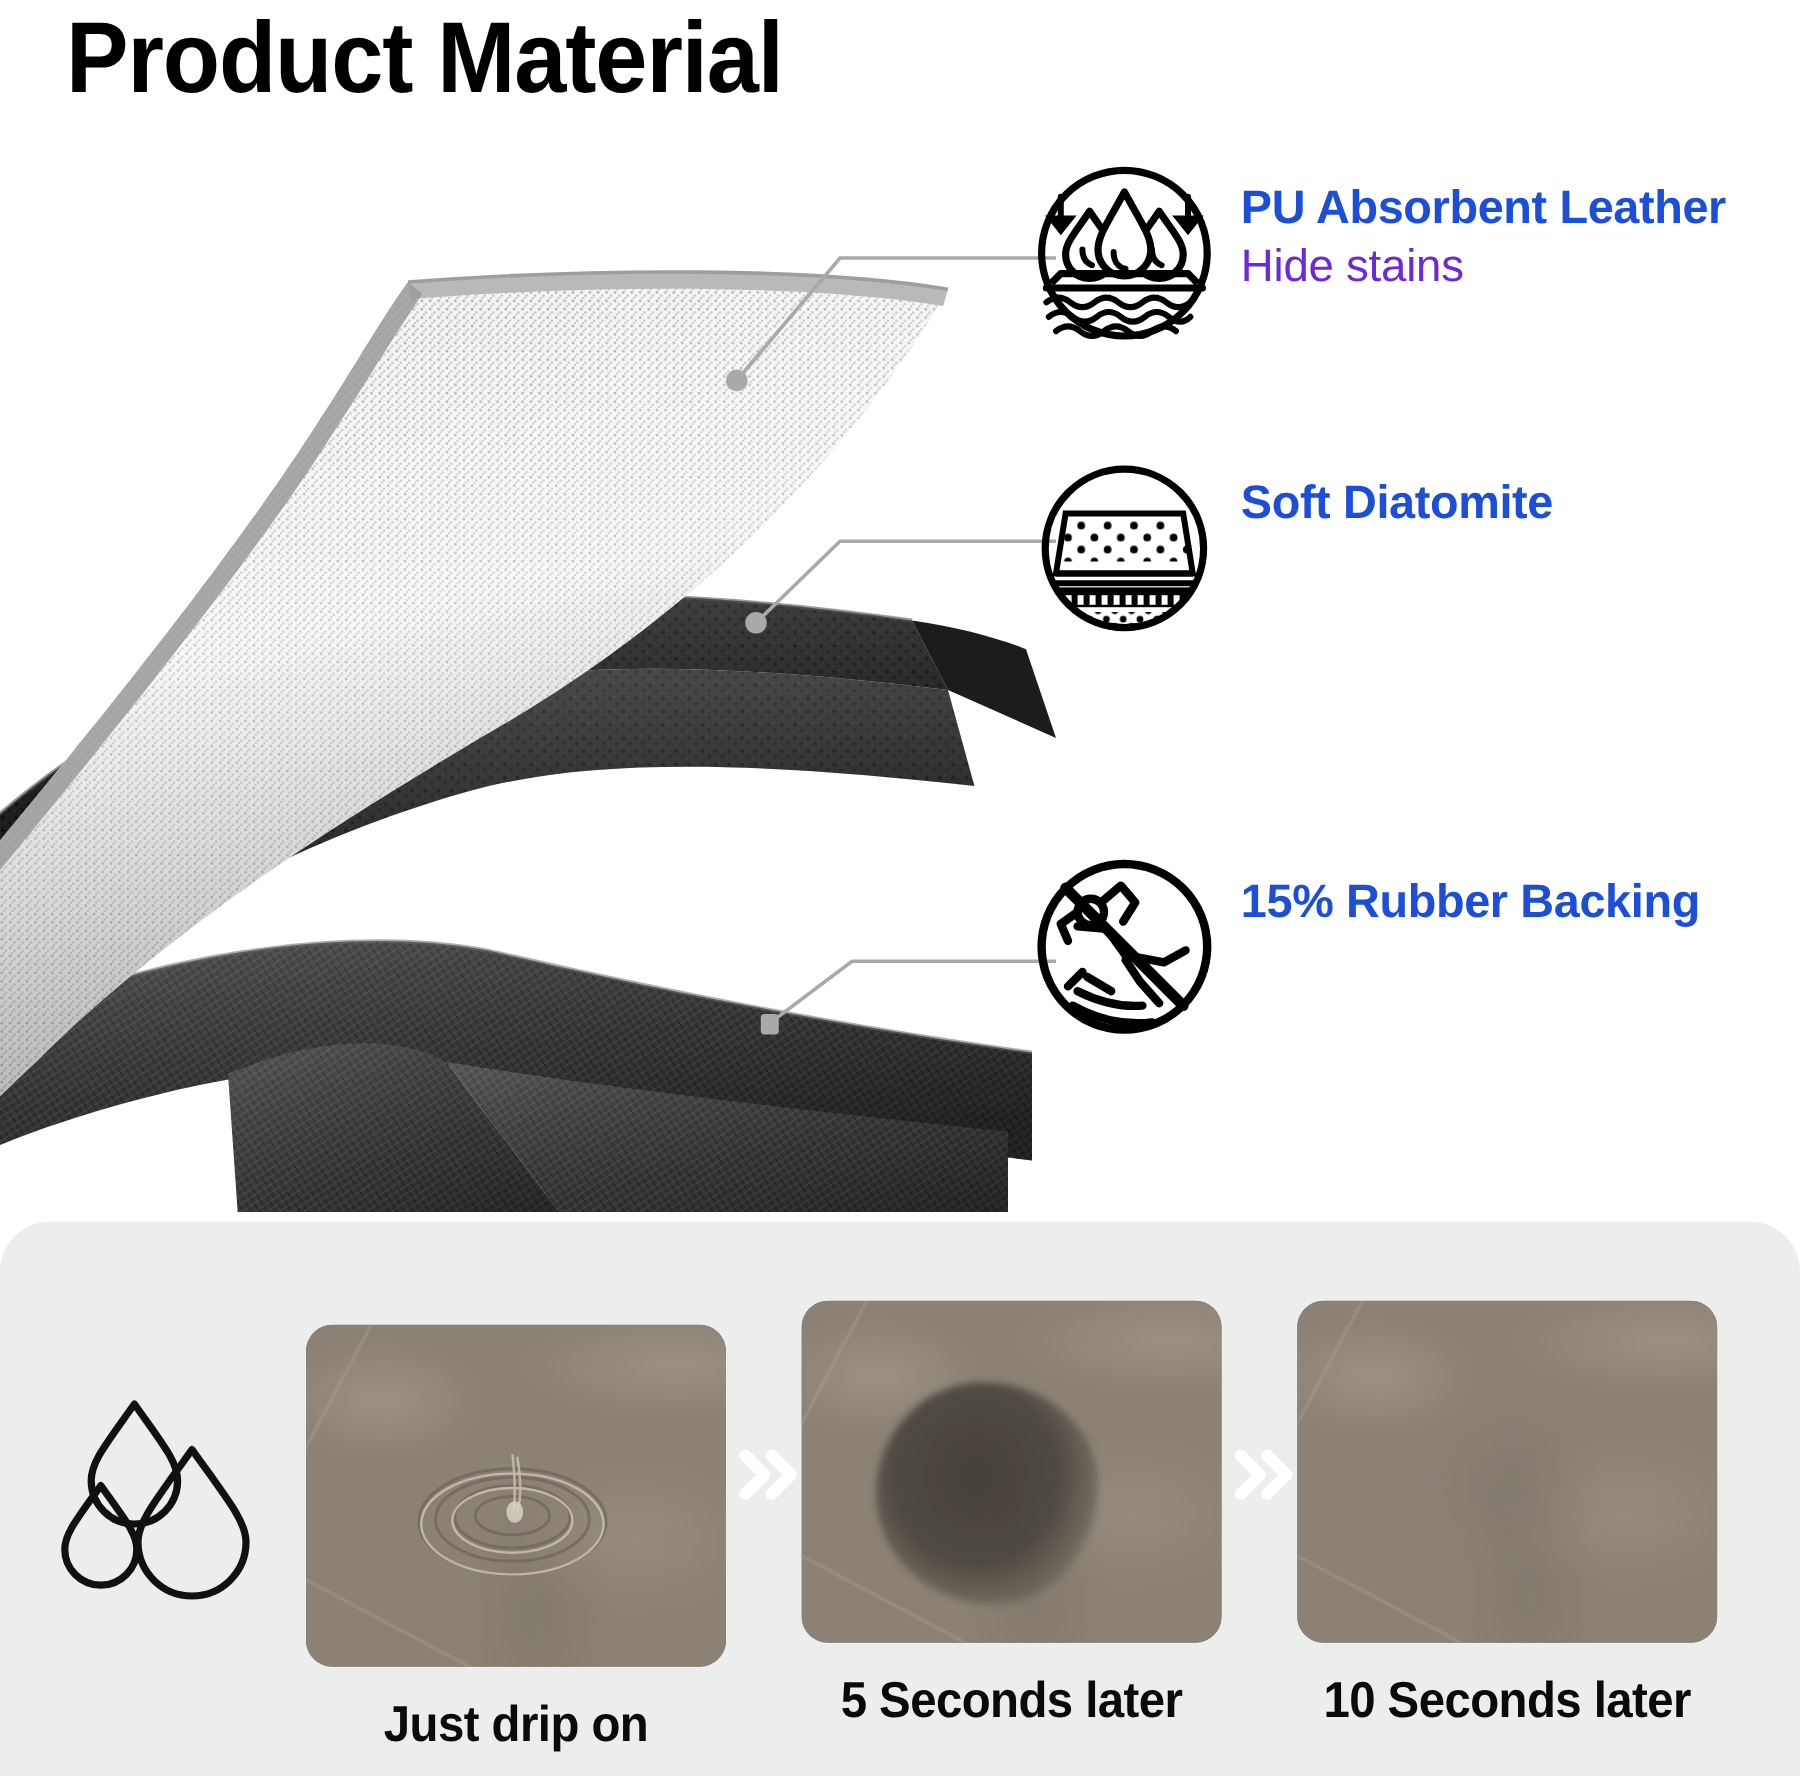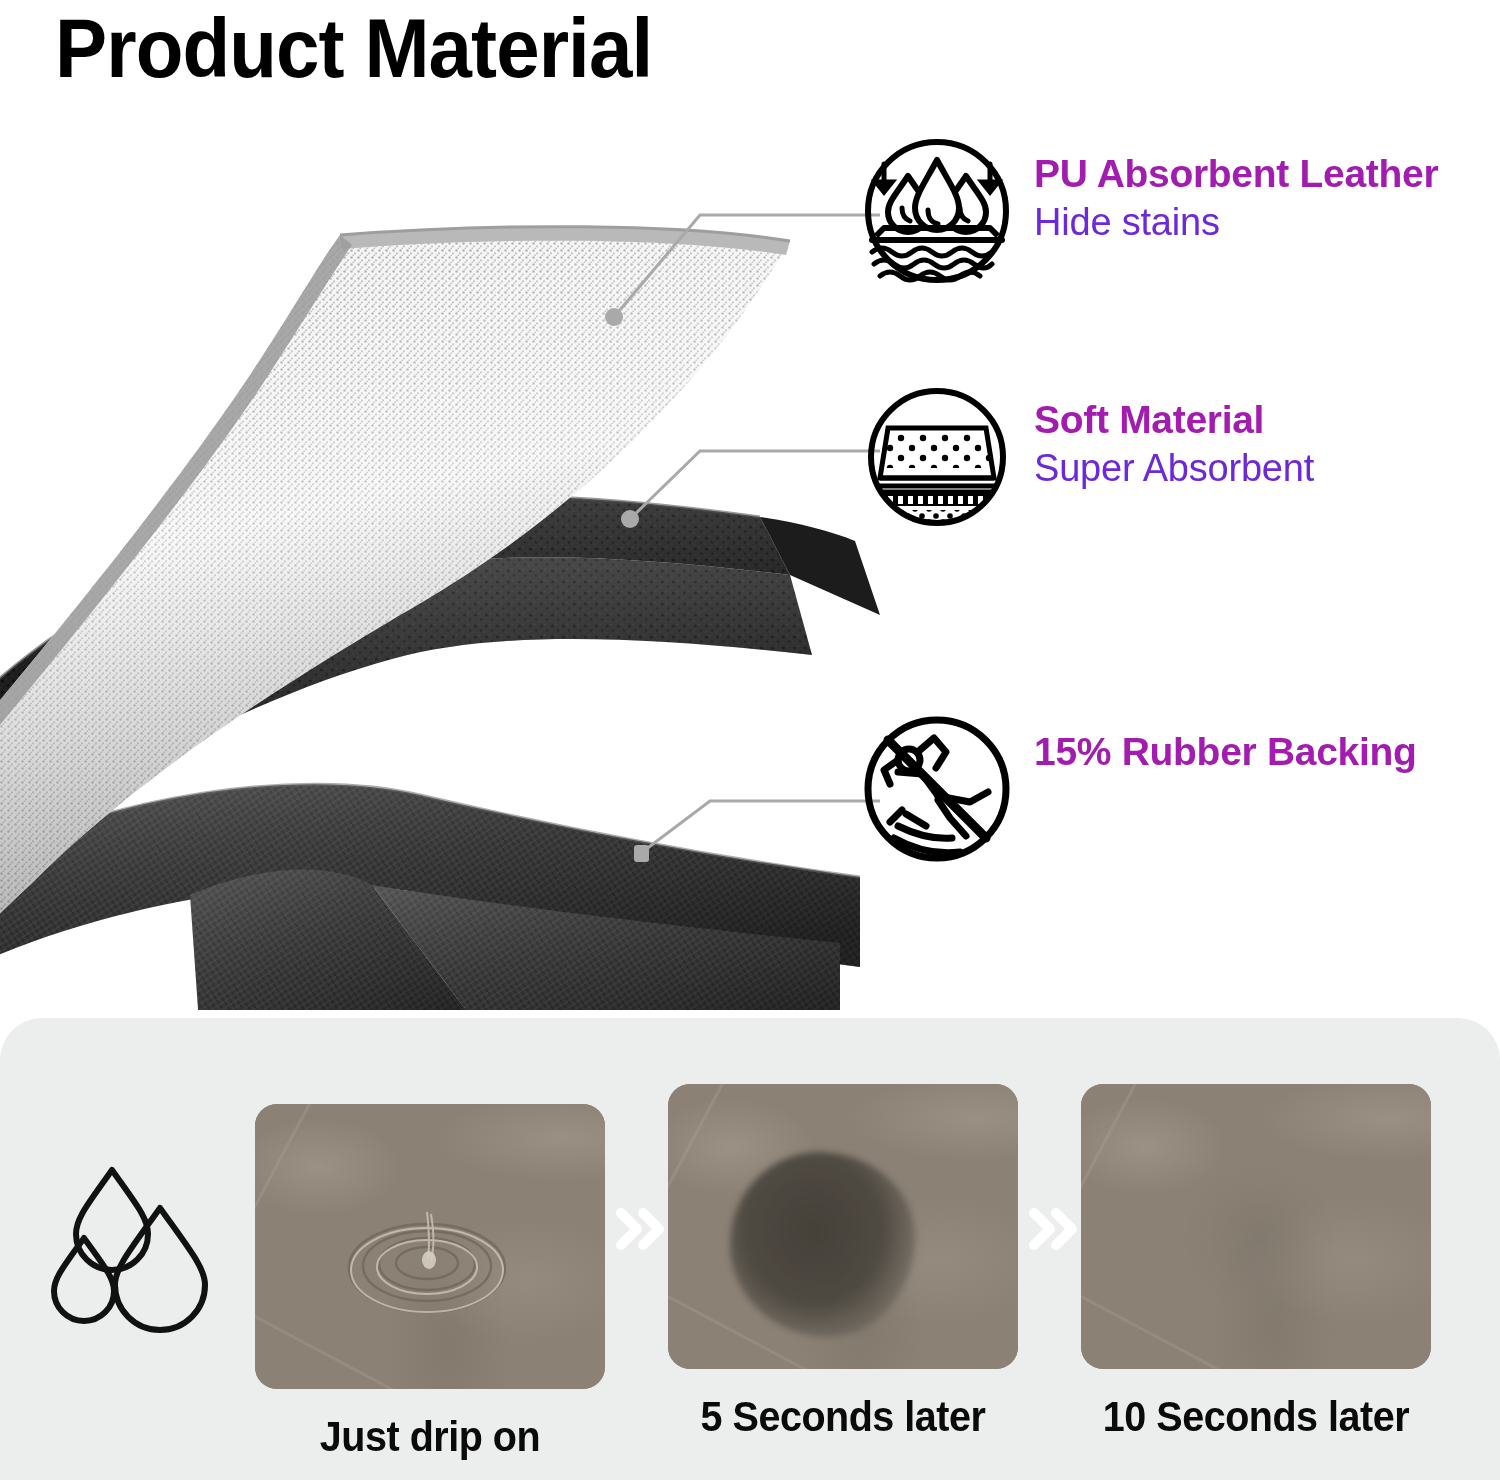--- a/index.html
+++ b/index.html
@@ -65,21 +65,21 @@
     position: relative;
   }
   .callout .badge svg { display: block; }
   .callout .ctext {
     margin-left: 22px;
     padding-top: 14px;
   }
   .callout .ctitle {
     font-size: 39px;
     font-weight: bold;
-    color: #a21caf;
+    color: #1d4ed8;
     line-height: 48px;
     white-space: nowrap;
     letter-spacing: -0.3px;
   }
   .callout .cline {
     font-size: 38px;
     font-weight: normal;
     color: #6d28d9;
     line-height: 49px;
     white-space: nowrap;
@@ -391,22 +391,21 @@
             <rect x="106" y="114" width="5" height="8"></rect>
           <rect x="116" y="114" width="5" height="8"></rect>
             <rect x="126" y="114" width="5" height="8"></rect>
         </g>
         <rect x="14" y="128" width="122" height="40" fill="url(#dotsDense)"></rect>
       </g>
       <circle cx="75" cy="75" r="66" fill="none" stroke="#000" stroke-width="6"></circle>
     </svg>
   </div>
   <div class="ctext">
-    <div class="ctitle">Soft Material</div>
-    <div class="cline">Super Absorbent</div>
+    <div class="ctitle">Soft Diatomite</div>
   </div>
 </div>
 
 <div class="callout" id="callout-2">
   <div class="badge">
     <svg width="150" height="150" viewBox="0 0 150 150" xmlns="http://www.w3.org/2000/svg">
       <circle cx="75" cy="75" r="69" fill="none" stroke="#000" stroke-width="7"></circle>
 
       <g fill="none" stroke="#000" stroke-width="7" stroke-linecap="round" stroke-linejoin="round">
         <circle cx="47" cy="46" r="11"></circle>

